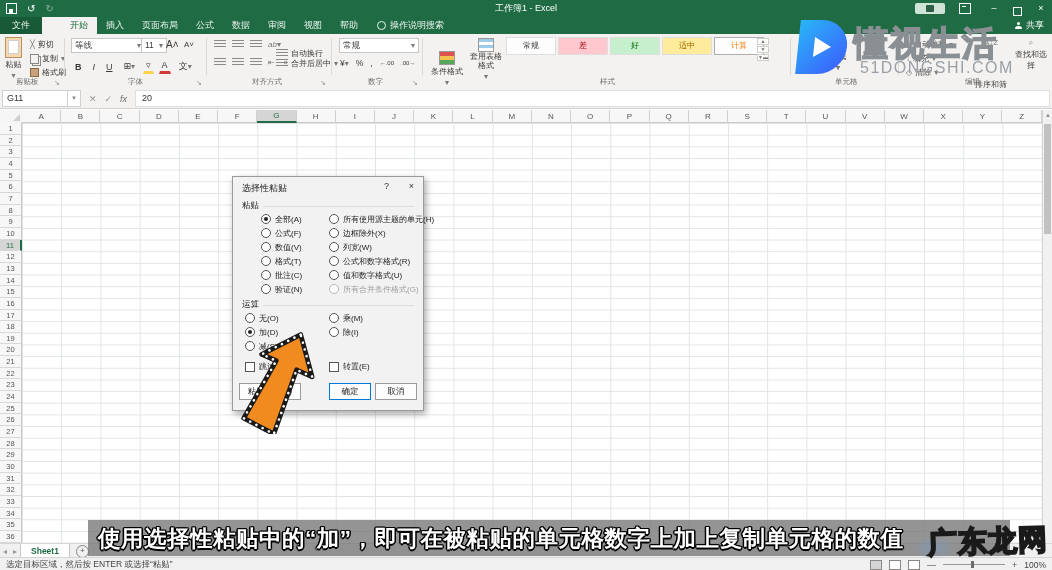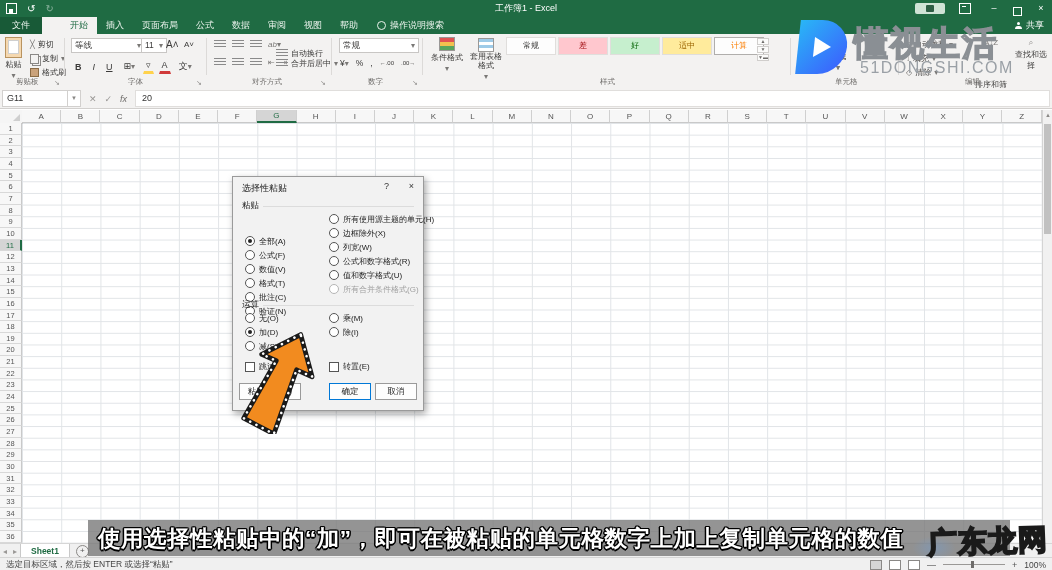--- a/index.html
+++ b/index.html
@@ -265,21 +265,21 @@
       <span><span>¥</span><span class="mini">▾</span></span>
       <span>%</span>
       <span>,</span>
       <span style="font-size:6px;">←.00</span>
       <span style="font-size:6px;">.00→</span>
     </div>
     <div class="glabel" style="left:368px;">数字</div>
     <div class="launch" style="left:412px;">↘</div>
     <div class="gsep" style="left:422px;"></div>
 
-    <div class="bigbtn" style="left:428px;top:3px;width:38px;">
+    <div class="bigbtn" style="left:428px;top:17px;width:38px;">
       <div class="condic"></div>
       <div style="text-align:center;">条件格式</div>
       <div class="mini">▾</div>
     </div>
     <div class="bigbtn" style="left:468px;top:4px;width:36px;">
       <div class="tblic"></div>
       <div style="text-align:center;line-height:1.1;">套用表格格式</div>
       <div class="mini">▾</div>
     </div>
     <div style="position:absolute;left:506px;top:3px;display:flex;flex-direction:column;gap:2px;">
@@ -433,21 +433,21 @@
 
   <div class="dialog">
     <div class="dtitle">
       <span class="txt">选择性粘贴</span>
       <span class="dhelp">?</span>
       <span class="dclose">×</span>
     </div>
     <div class="grp" style="top:23px;">
         <span>粘贴</span>
       </div>
-    <div class="rcol" id="paste-left" style="left:12px;top:37px;margin-top:22px;">
+    <div class="rcol" id="paste-left" style="left:28px;top:37px;">
         <div class="rrow on">
           <span class="radio"></span>
           <span>全部(A)</span>
         </div>
         <div class="rrow">
           <span class="radio"></span>
           <span>公式(F)</span>
         </div>
         <div class="rrow">
           <span class="radio"></span>

